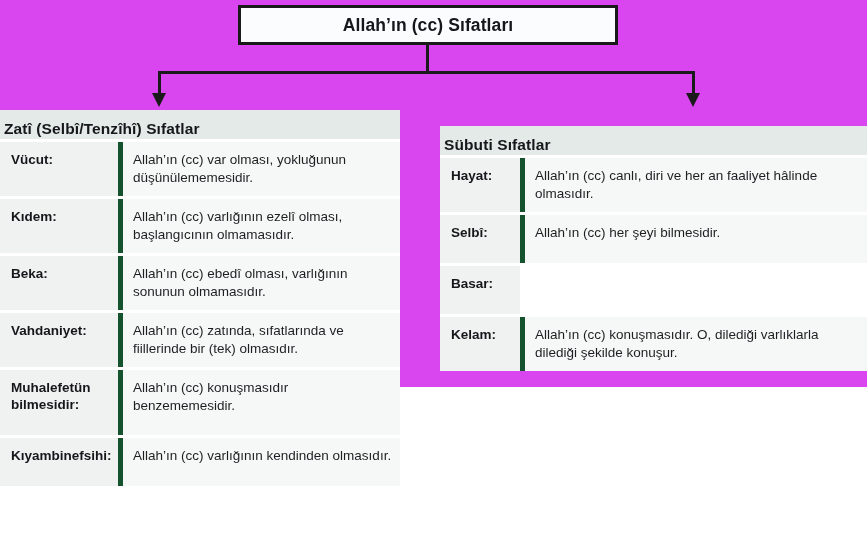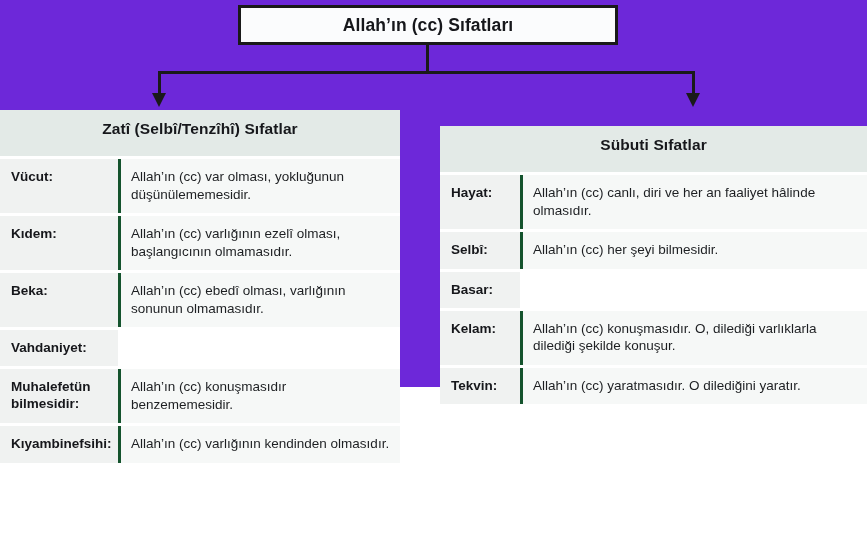--- a/index.html
+++ b/index.html
@@ -12,21 +12,21 @@
     height: 537px;
     font-family: "Liberation Sans", sans-serif;
     overflow: hidden;
     position: relative;
   }
 
   #canvas {
     position: relative;
     width: 867px;
     height: 387px;
-    background: #6d28d9;
+    background: #d946ef;
   }
 
   
   .title-box {
     position: absolute;
     left: 238px;
     top: 5px;
     width: 380px;
     height: 40px;
     border: 3px solid #1a1a1a;
@@ -85,25 +85,25 @@
   
   .table {
     position: absolute;
     top: 110px;
   }
   .table.left  { left: 0px;   width: 400px; }
   .table.right { left: 440px; width: 427px; margin-top: 16px; }
 
   .tbl-header {
     background: #e3eae7;
-    text-align: center;
+    text-align: left;
     font-size: 15.5px;
     font-weight: bold;
     color: #16171b;
-    padding: 10px 4px 18px 4px;
+    padding: 10px 4px 1px 4px;
     box-sizing: border-box;
     letter-spacing: 0.1px;
   }
 
   .rows {
     display: block;
   }
 
   .row {
     display: flex;
@@ -111,33 +111,33 @@
     background: #ffffff;
     border-top: 3px solid #ffffff;
   }
   .row:first-child { border-top: 3px solid #ffffff; }
 
   .cell-label {
     background: #f0f2f1;
     font-size: 13.5px;
     font-weight: bold;
     color: #16171b;
-    padding: 9px 6px 10px 11px;
+    padding: 9px 6px 22px 11px;
     box-sizing: border-box;
     line-height: 1.26;
   }
   .cell-desc {
     background: #f6f8f7;
     font-size: 13.5px;
     color: #1d1f22;
     padding: 9px 8px 10px 10px;
     box-sizing: border-box;
     line-height: 1.3;
     flex: 1;
-    border-left: 3px solid #14532d;
+    border-left: 5px solid #14532d;
   }
 
   .table.left  .cell-label { width: 118px; }
   .table.right .cell-label { width: 80px; }
 </style>
 </head>
 <body>
 
 <div id="canvas">
 
@@ -166,20 +166,21 @@
         <div class="cell-desc">Allah’ın (cc) varlığının ezelî olması, başlangıcının olmamasıdır.</div>
       </div>
 
       <div class="row">
         <div class="cell-label">Beka:</div>
         <div class="cell-desc">Allah’ın (cc) ebedî olması, varlığının sonunun olmamasıdır.</div>
       </div>
 
       <div class="row">
         <div class="cell-label">Vahdaniyet:</div>
+        <div class="cell-desc">Allah’ın (cc) zatında, sıfatlarında ve fiillerinde bir (tek) olmasıdır.</div>
       </div>
 
       <div class="row">
         <div class="cell-label">Muhalefetün bilmesidir:</div>
         <div class="cell-desc">Allah’ın (cc) konuşmasıdır benzememesidir.</div>
       </div>
 
       <div class="row">
         <div class="cell-label">Kıyambinefsihi:</div>
         <div class="cell-desc">Allah’ın (cc) varlığının kendinden olmasıdır.</div>
@@ -207,21 +208,17 @@
         <div class="cell-label">Basar:</div>
       </div>
 
 
 
       <div class="row">
         <div class="cell-label">Kelam:</div>
         <div class="cell-desc">Allah’ın (cc) konuşmasıdır. O, dilediği varlıklarla dilediği şekilde konuşur.</div>
       </div>
 
-      <div class="row">
-        <div class="cell-label">Tekvin:</div>
-        <div class="cell-desc">Allah’ın (cc) yaratmasıdır. O dilediğini yaratır.</div>
-      </div>
 
     </div>
   </div>
 
 </div>
 
 </body></html>

